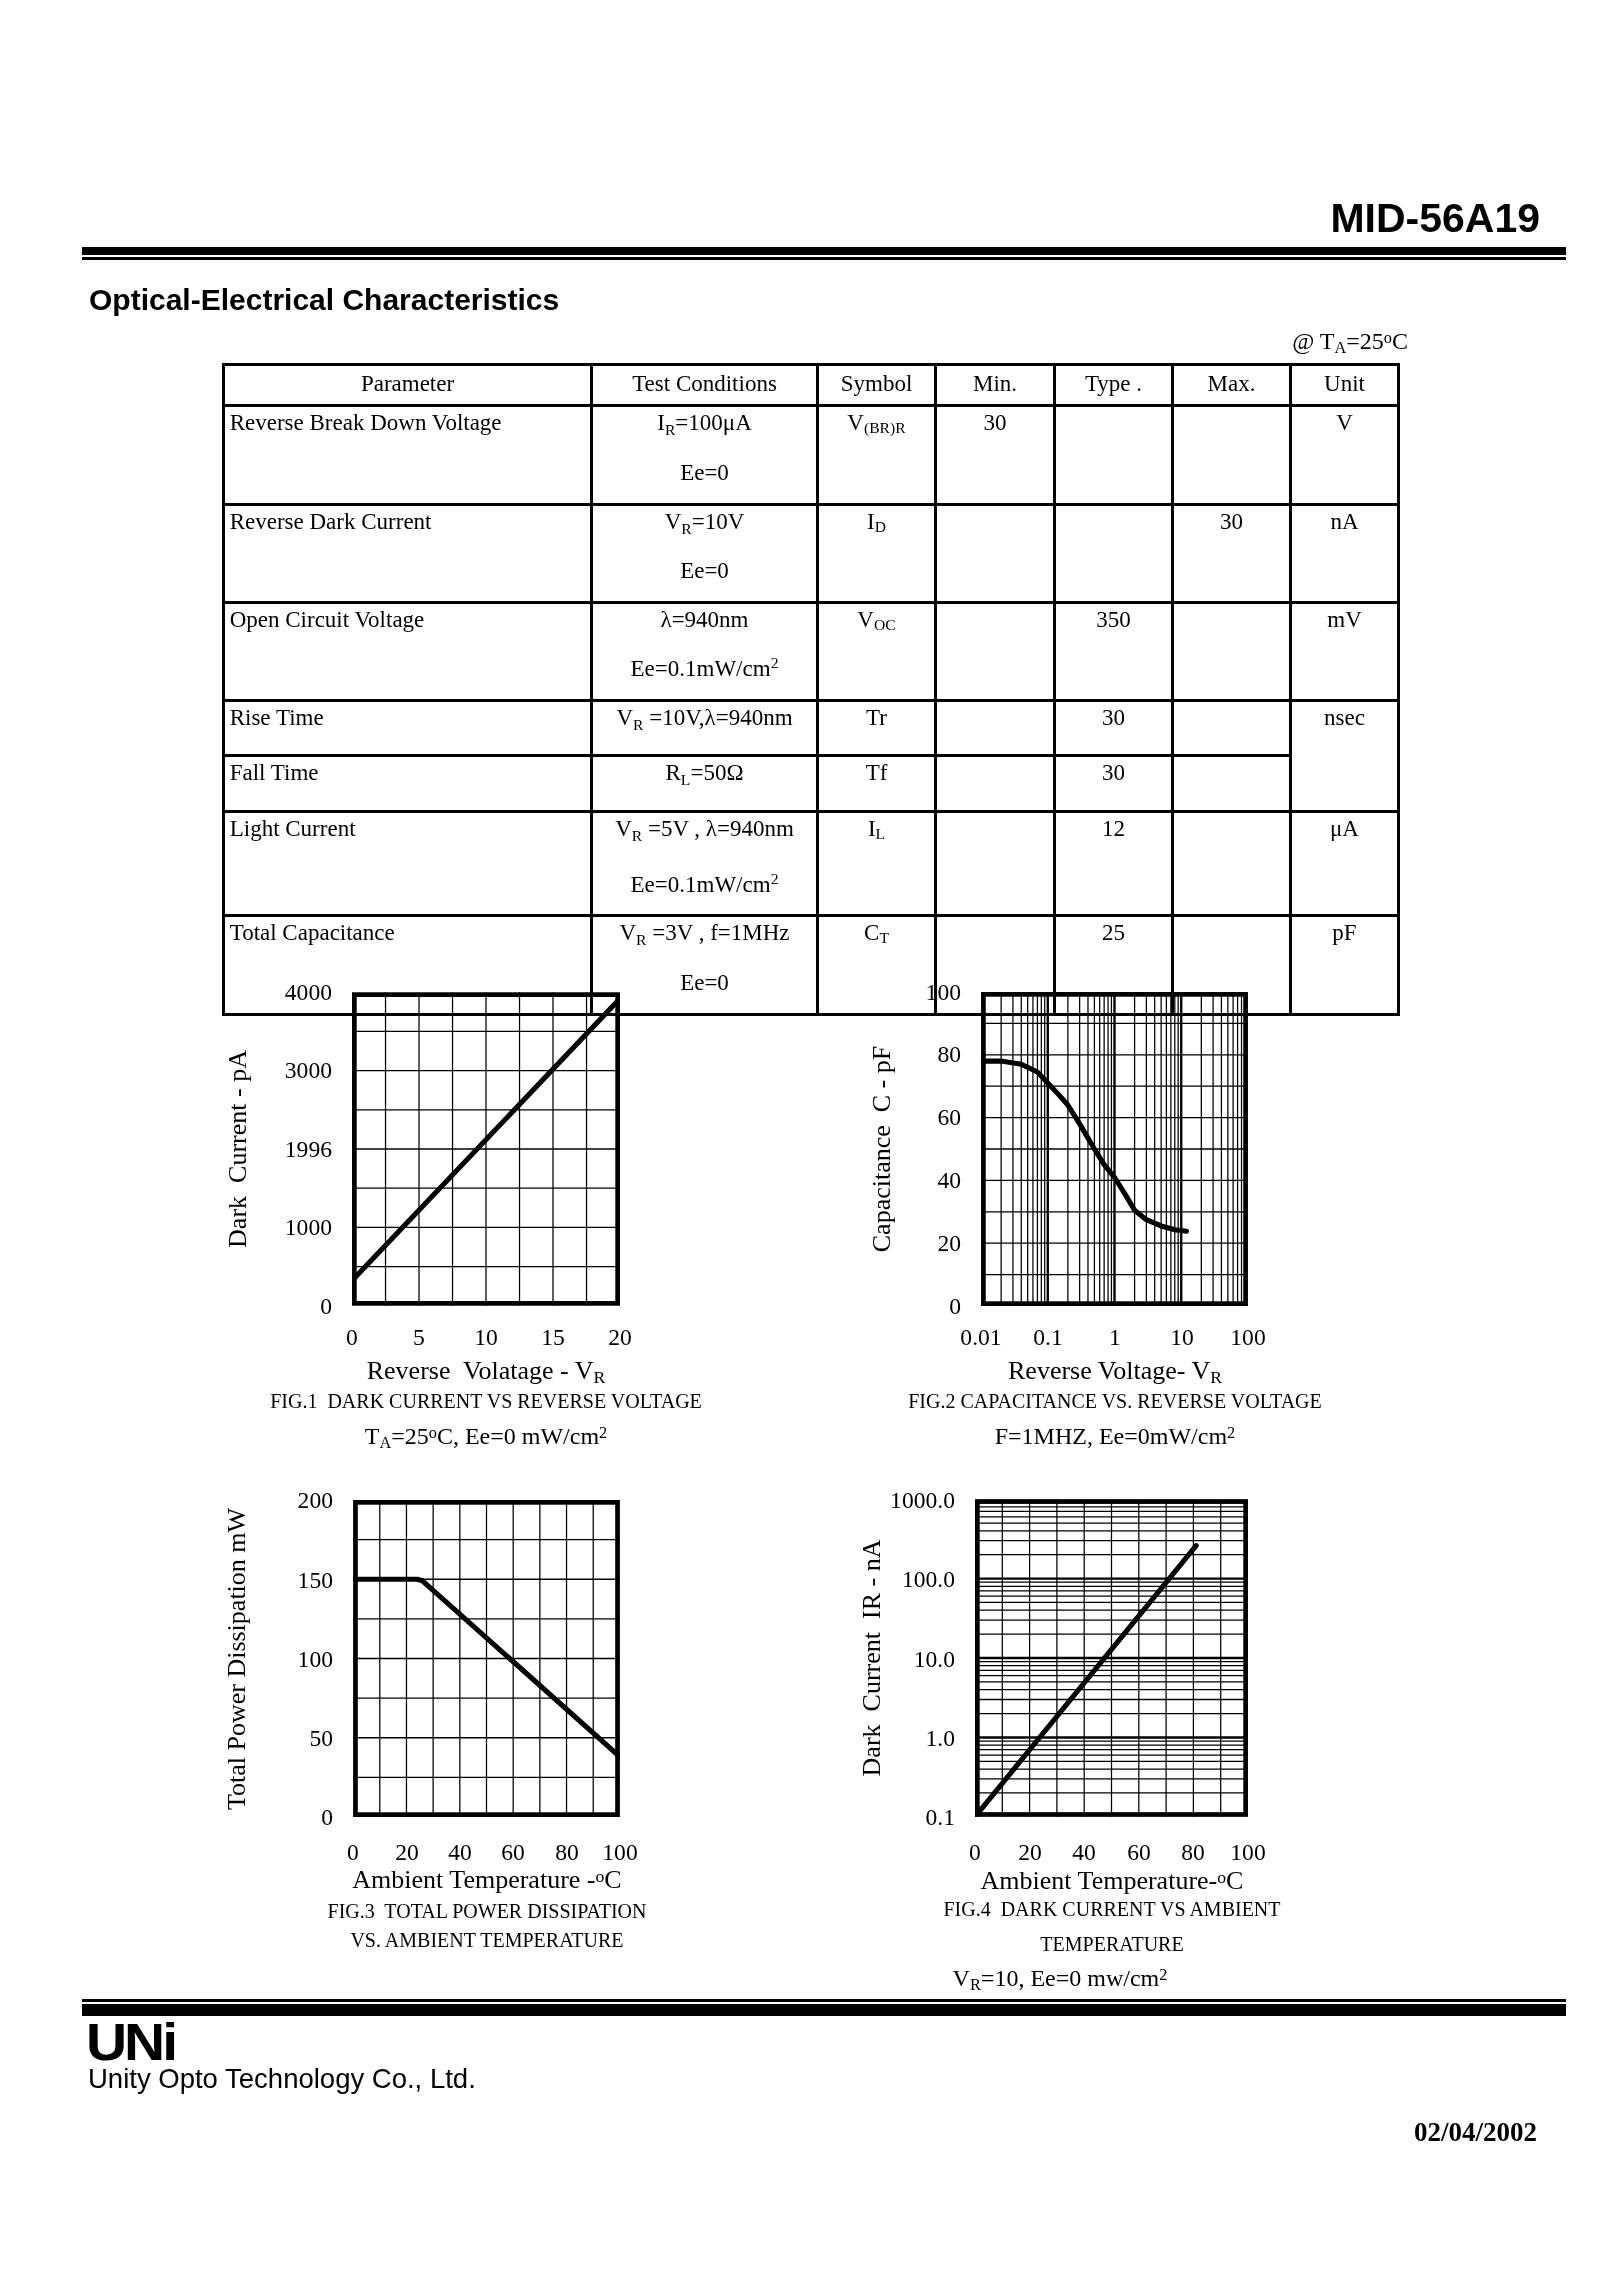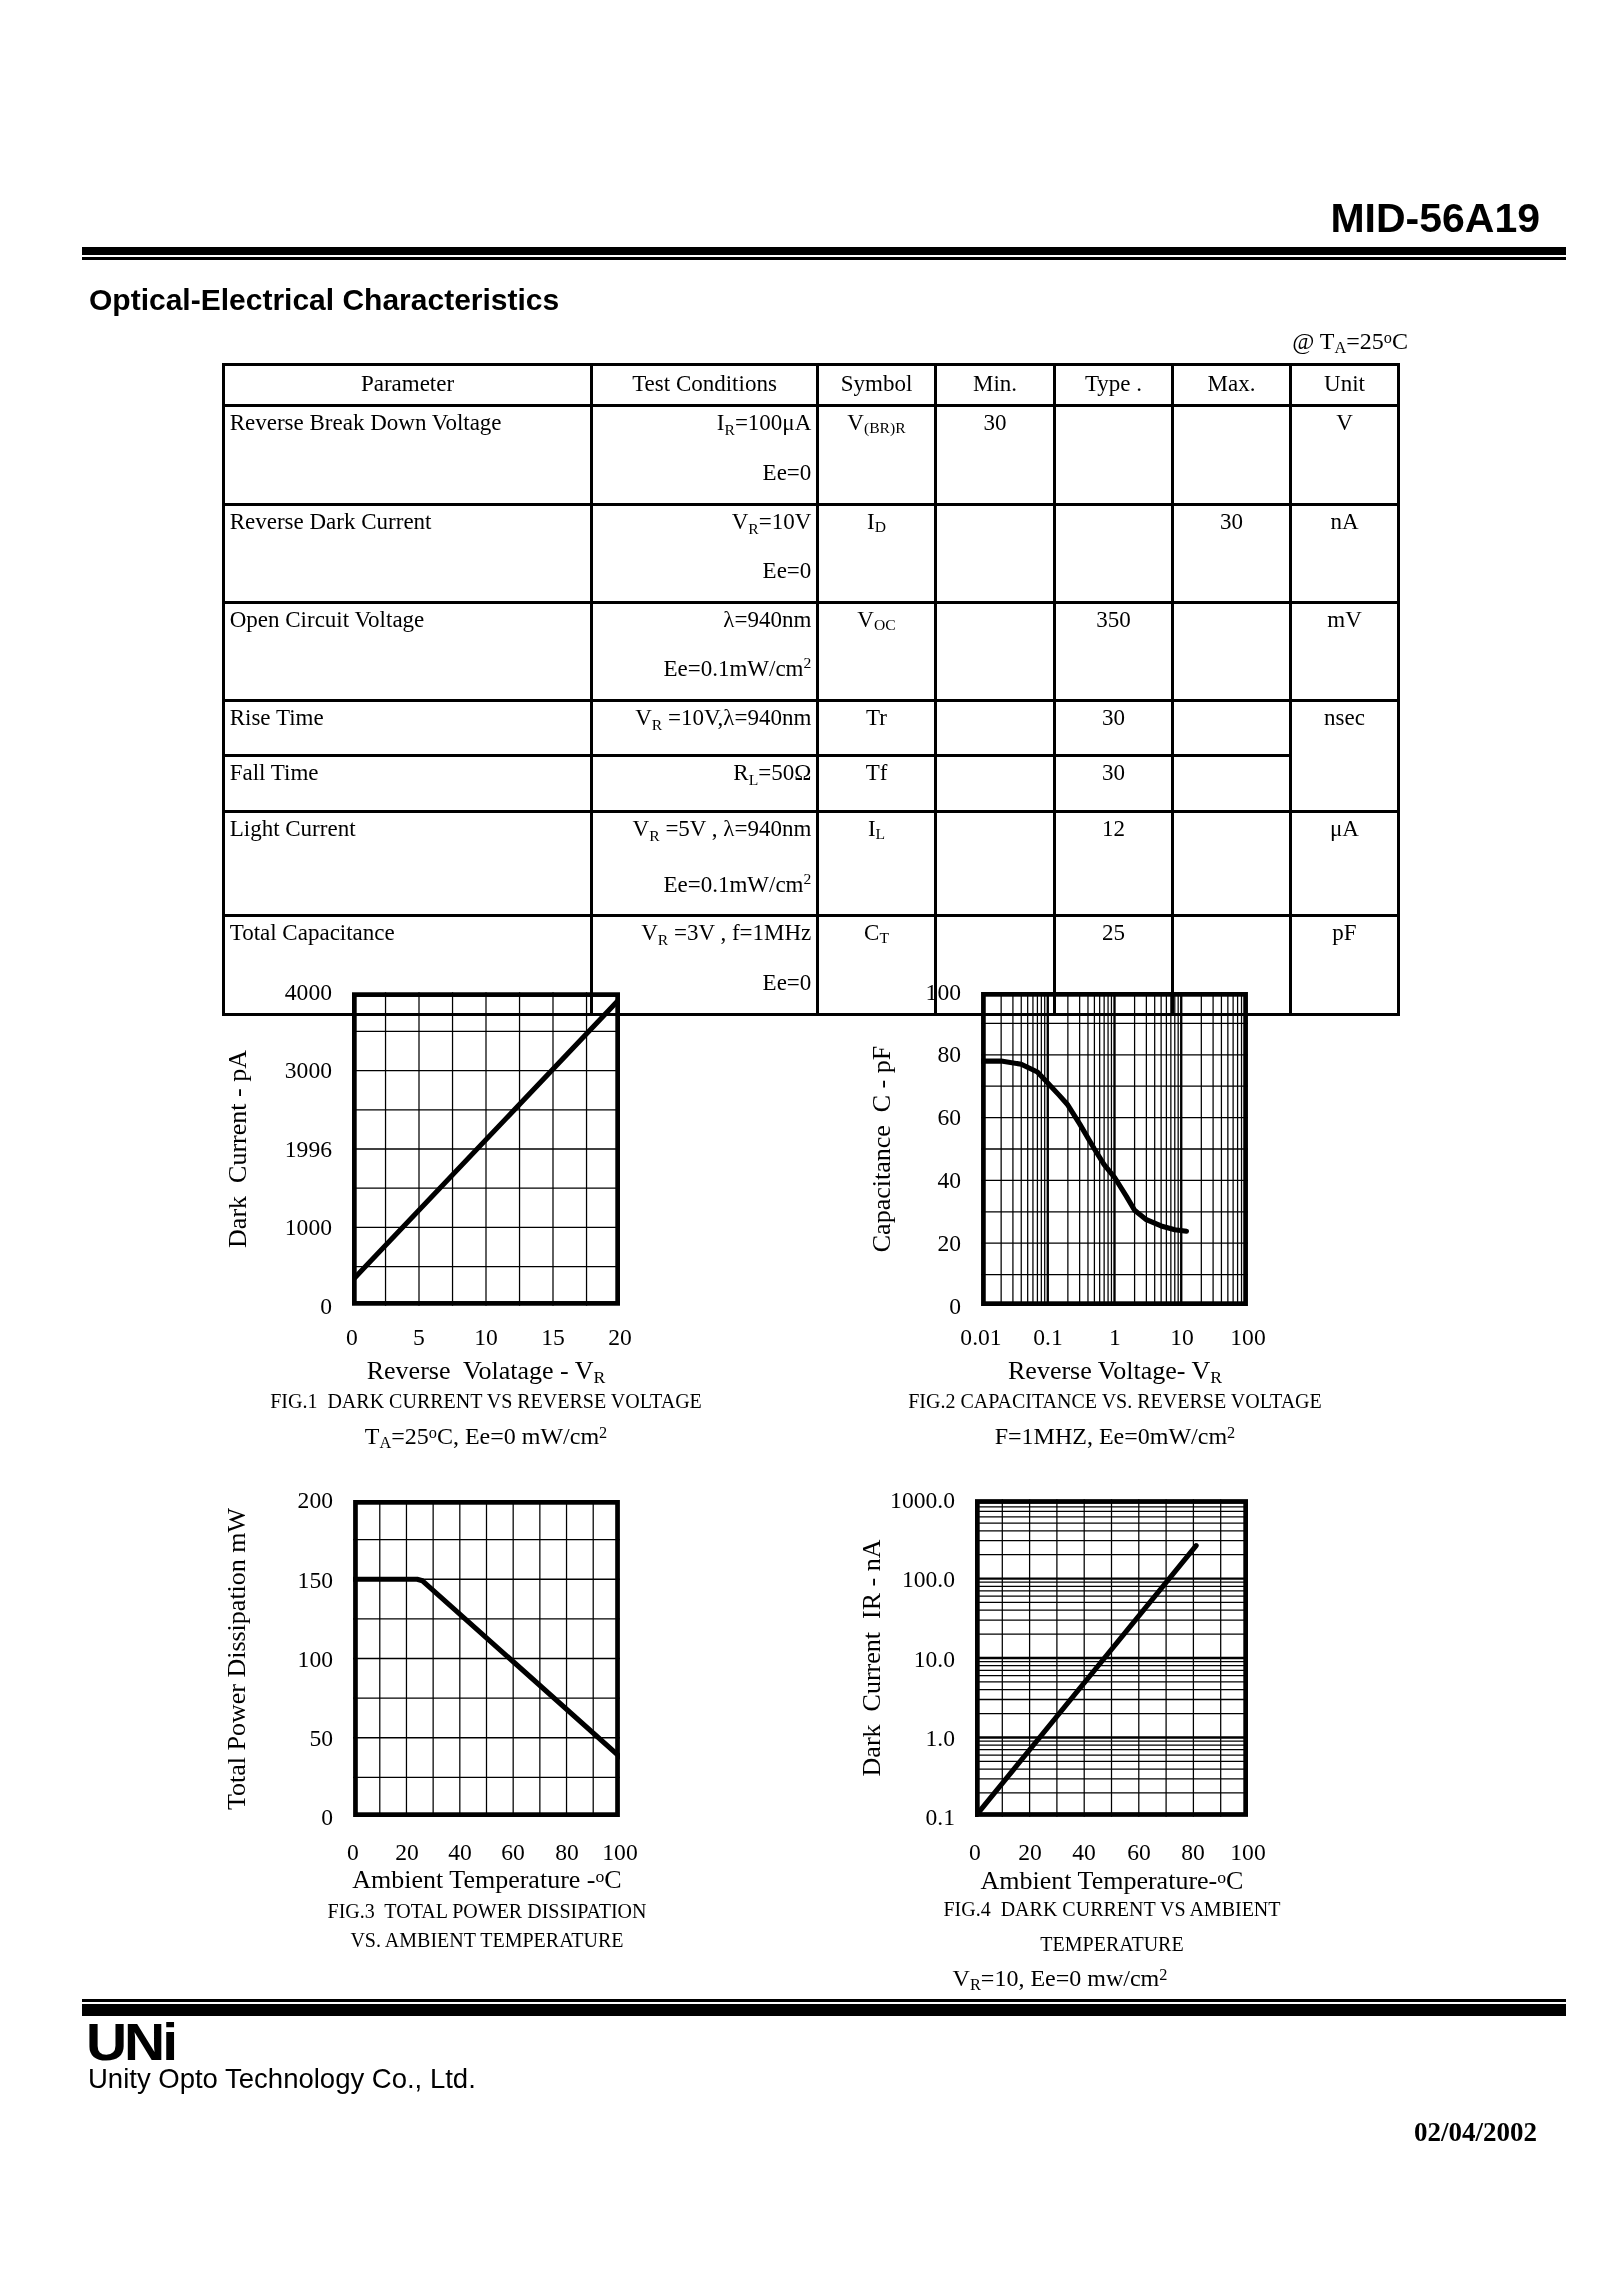--- a/index.html
+++ b/index.html
@@ -11,21 +11,21 @@
   #rule-bottom-thin{top:1999px;height:3.1px;}
   #rule-bottom-thick{top:2004px;height:11.8px;}
   #section1{position:absolute;left:89px;top:283px;font-family:"Liberation Sans",sans-serif;font-weight:bold;font-size:30px;}
   #section2{position:absolute;left:86px;top:933px;font-family:"Liberation Sans",sans-serif;font-weight:bold;font-size:29px;white-space:pre;}
   #cond-note{position:absolute;right:214px;top:328px;font-size:24px;white-space:pre;}
   
   #char-table{position:absolute;left:222px;top:363px;width:1175px;border-collapse:collapse;table-layout:fixed;font-size:23px;}
   #char-table td,#char-table th{border:3.1px solid #000;vertical-align:top;padding:3.1px 4.7px 0 4.7px;font-weight:normal;overflow:hidden;}
   #char-table th{text-align:center;padding-top:4.7px;}
   td.param{text-align:left;padding-left:7.9px;margin-left:36px;}
-  td.cond{text-align:right;padding-left:7.9px;}
+  td.cond{text-align:center;padding-left:7.9px;}
   td.sym,td.val{text-align:center;}
   .cond-line{line-height:25px;margin-bottom:18px;white-space:pre;}
   sub{font-size:68%;vertical-align:-18%;}
   sup{font-size:68%;vertical-align:30%;}
   
   .figure svg{position:absolute;}
   .xtick{position:absolute;transform:translateX(-50%);font-size:23.6px;white-space:nowrap;}
   .ytick{position:absolute;width:141px;text-align:right;font-size:23.6px;line-height:30px;}
   .ylabel{position:absolute;transform:translate(-50%,-50%) rotate(-90deg);font-size:26px;white-space:pre;}
   .xlabel{position:absolute;transform:translateX(-50%);font-size:26px;white-space:pre;}

